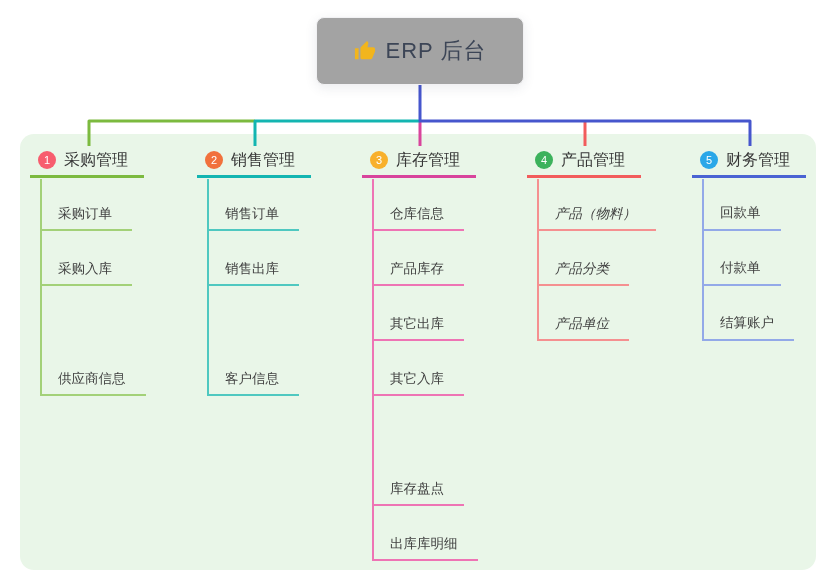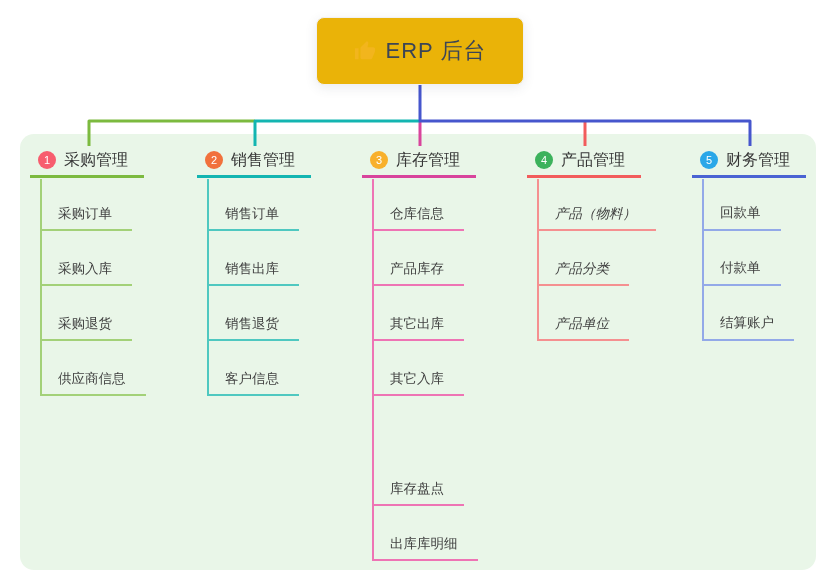--- a/index.html
+++ b/index.html
@@ -4,21 +4,21 @@
 <style>
   html,body{margin:0;padding:0;}
   body{
     width:839px;height:588px;position:relative;overflow:hidden;
     background:#ffffff;
     font-family:"Liberation Sans","DejaVu Sans",sans-serif;
   }
   
   .root-node{
     position:absolute;left:316px;top:17px;width:206px;height:66px;
-    background:#eab308;border:1px solid #f1f1f3;border-radius:8px;
+    background:#a3a3a3;border:1px solid #f1f1f3;border-radius:8px;
     box-shadow:0 3px 12px rgba(60,70,90,.10);
     display:flex;align-items:center;justify-content:center;gap:10px;
     font-size:22px;color:#3c4556;letter-spacing:1px;
   }
   .thumb{display:inline-flex;align-items:center;}
   
   .panel{
     position:absolute;left:20px;top:134px;width:796px;height:436px;
     background:#e9f6e8;border-radius:14px;
   }
@@ -84,33 +84,31 @@
 </div>
 
 <div class="branch b1" style="left:30px">
   <div class="topic">
     <span class="badge">1</span>
     <span>采购管理</span>
   </div>
   <div class="vline" style="height:217px"></div>
   <div class="child r0">采购订单</div>
   <div class="child r1">采购入库</div>
-  <div class="child r2">采购退货</div>
   <div class="child r3">供应商信息</div>
 </div>
 
 <div class="branch b2" style="left:197px">
   <div class="topic">
     <span class="badge">2</span>
     <span>销售管理</span>
   </div>
   <div class="vline" style="height:217px"></div>
   <div class="child r0">销售订单</div>
   <div class="child r1">销售出库</div>
-  <div class="child r2">销售退货</div>
   <div class="child r3">客户信息</div>
 </div>
 
 <div class="branch b3" style="left:362px">
   <div class="topic">
     <span class="badge">3</span>
     <span>库存管理</span>
   </div>
   <div class="vline" style="height:382px"></div>
   <div class="child r0">仓库信息</div>

